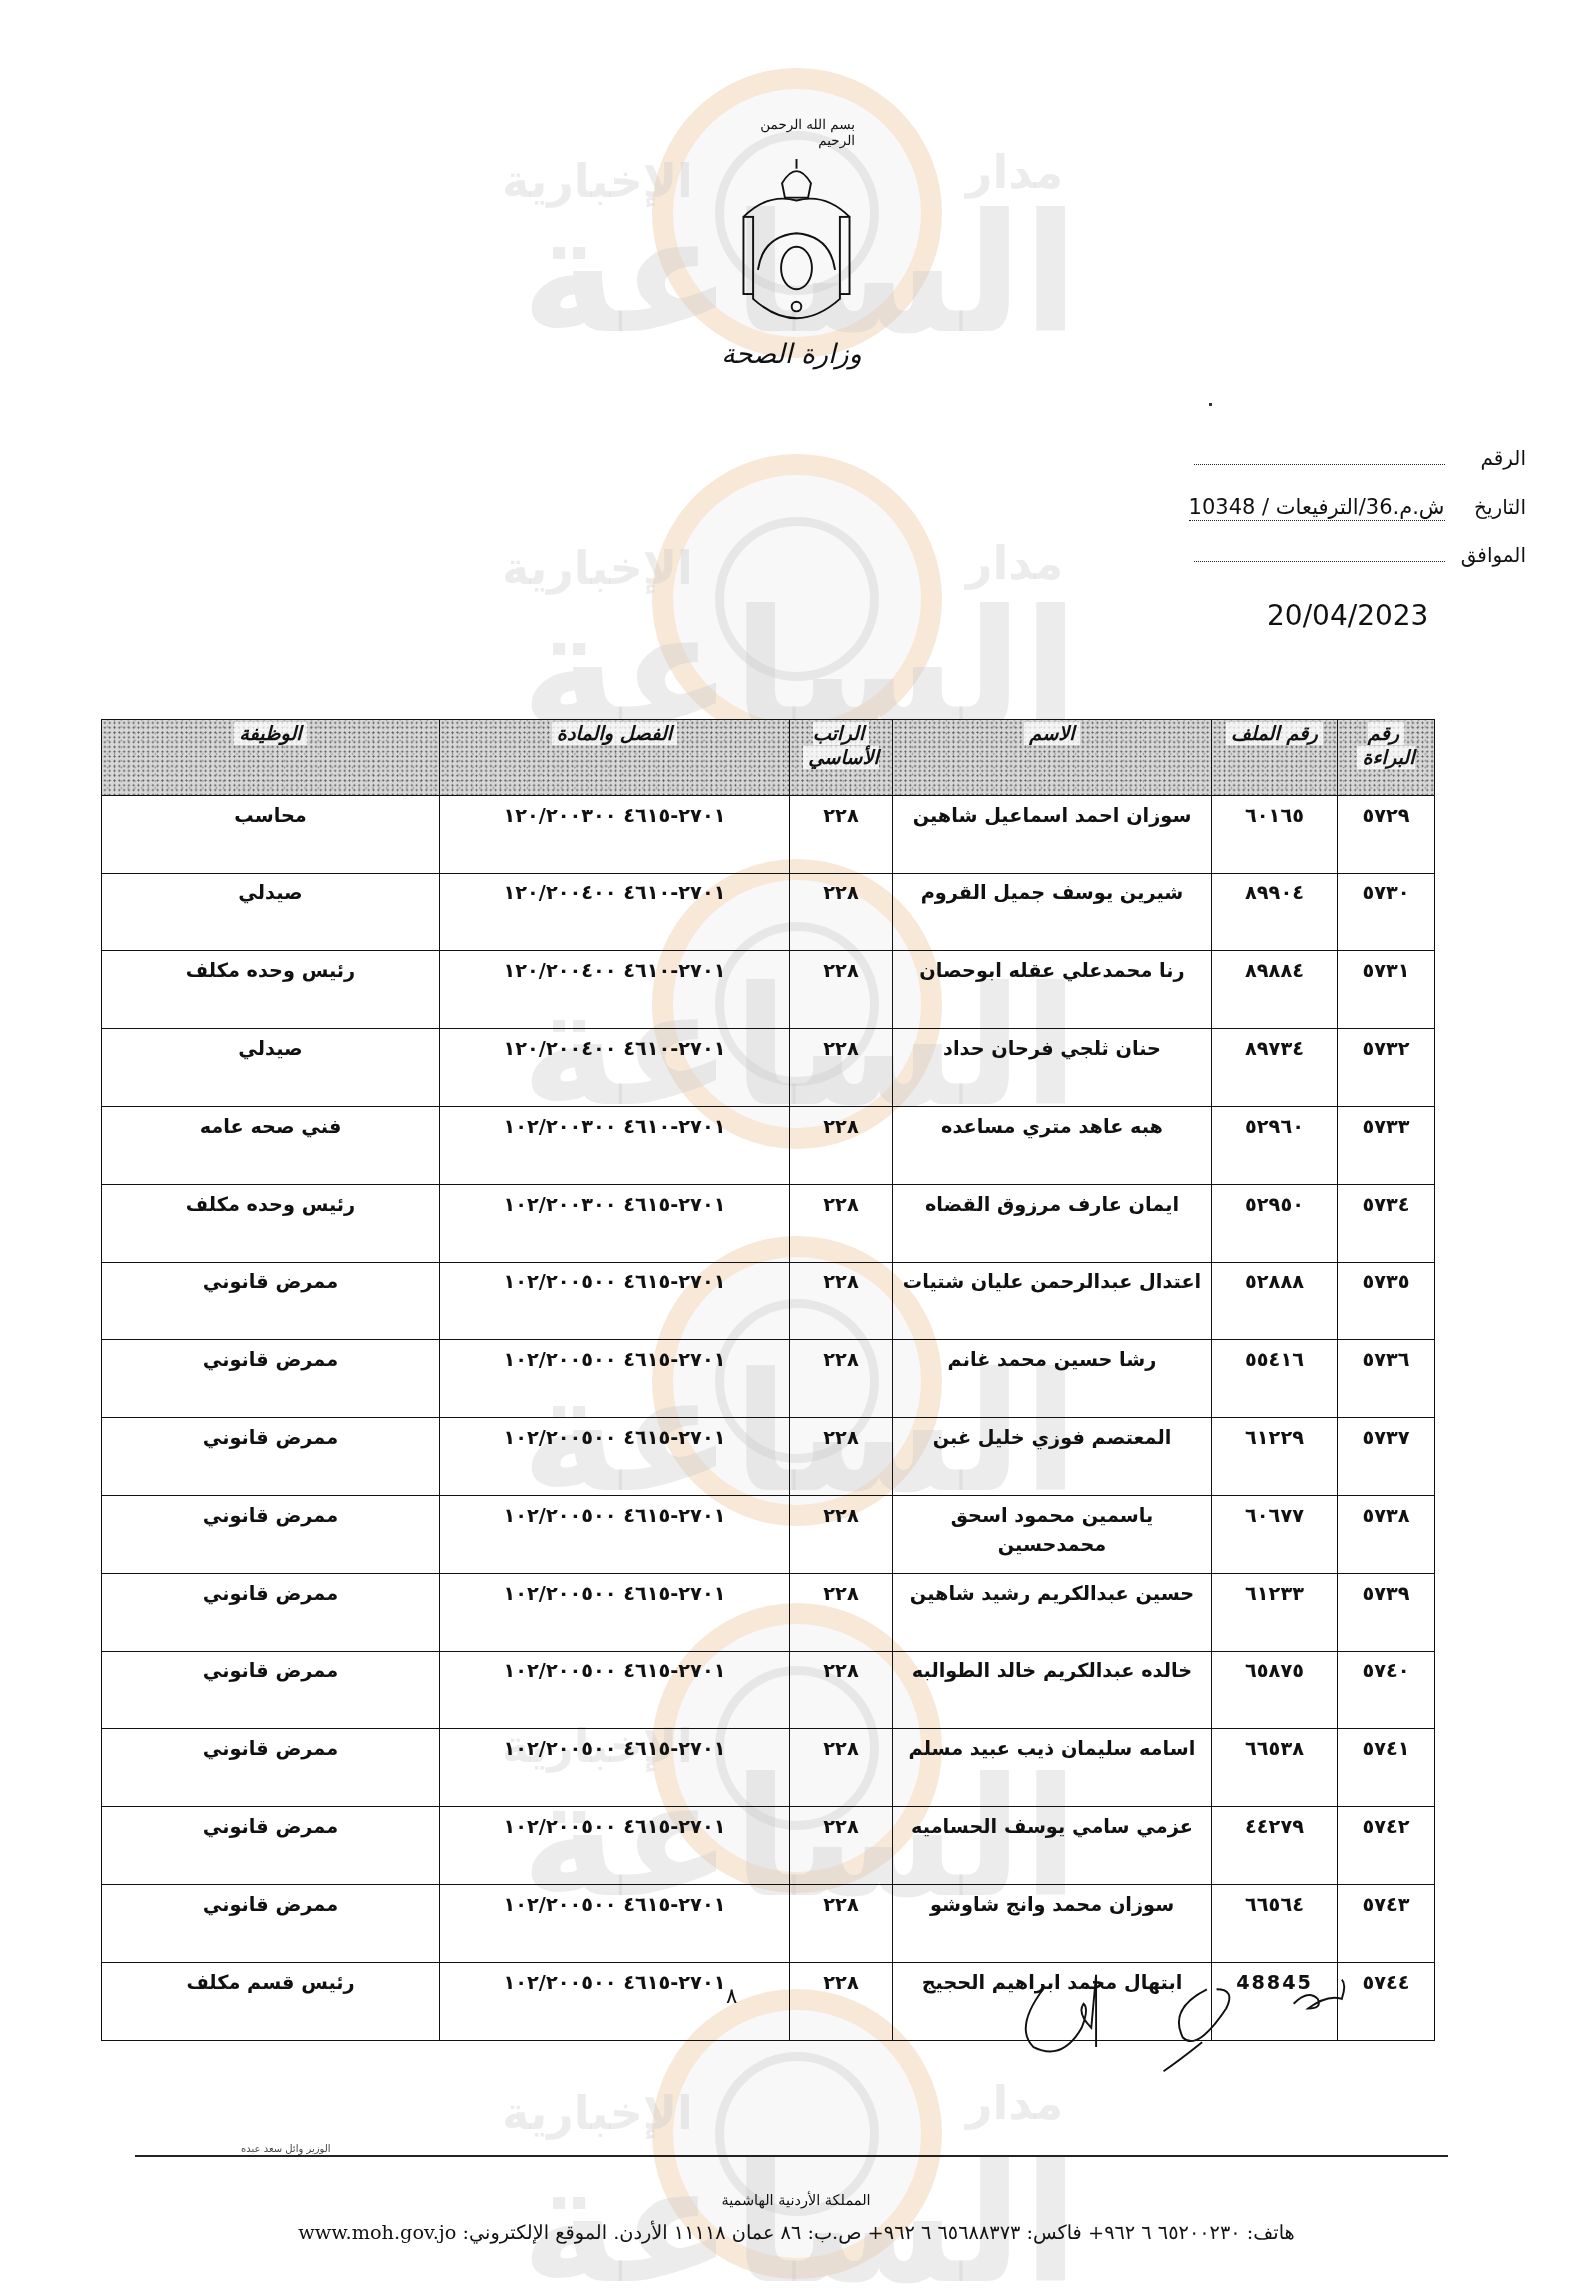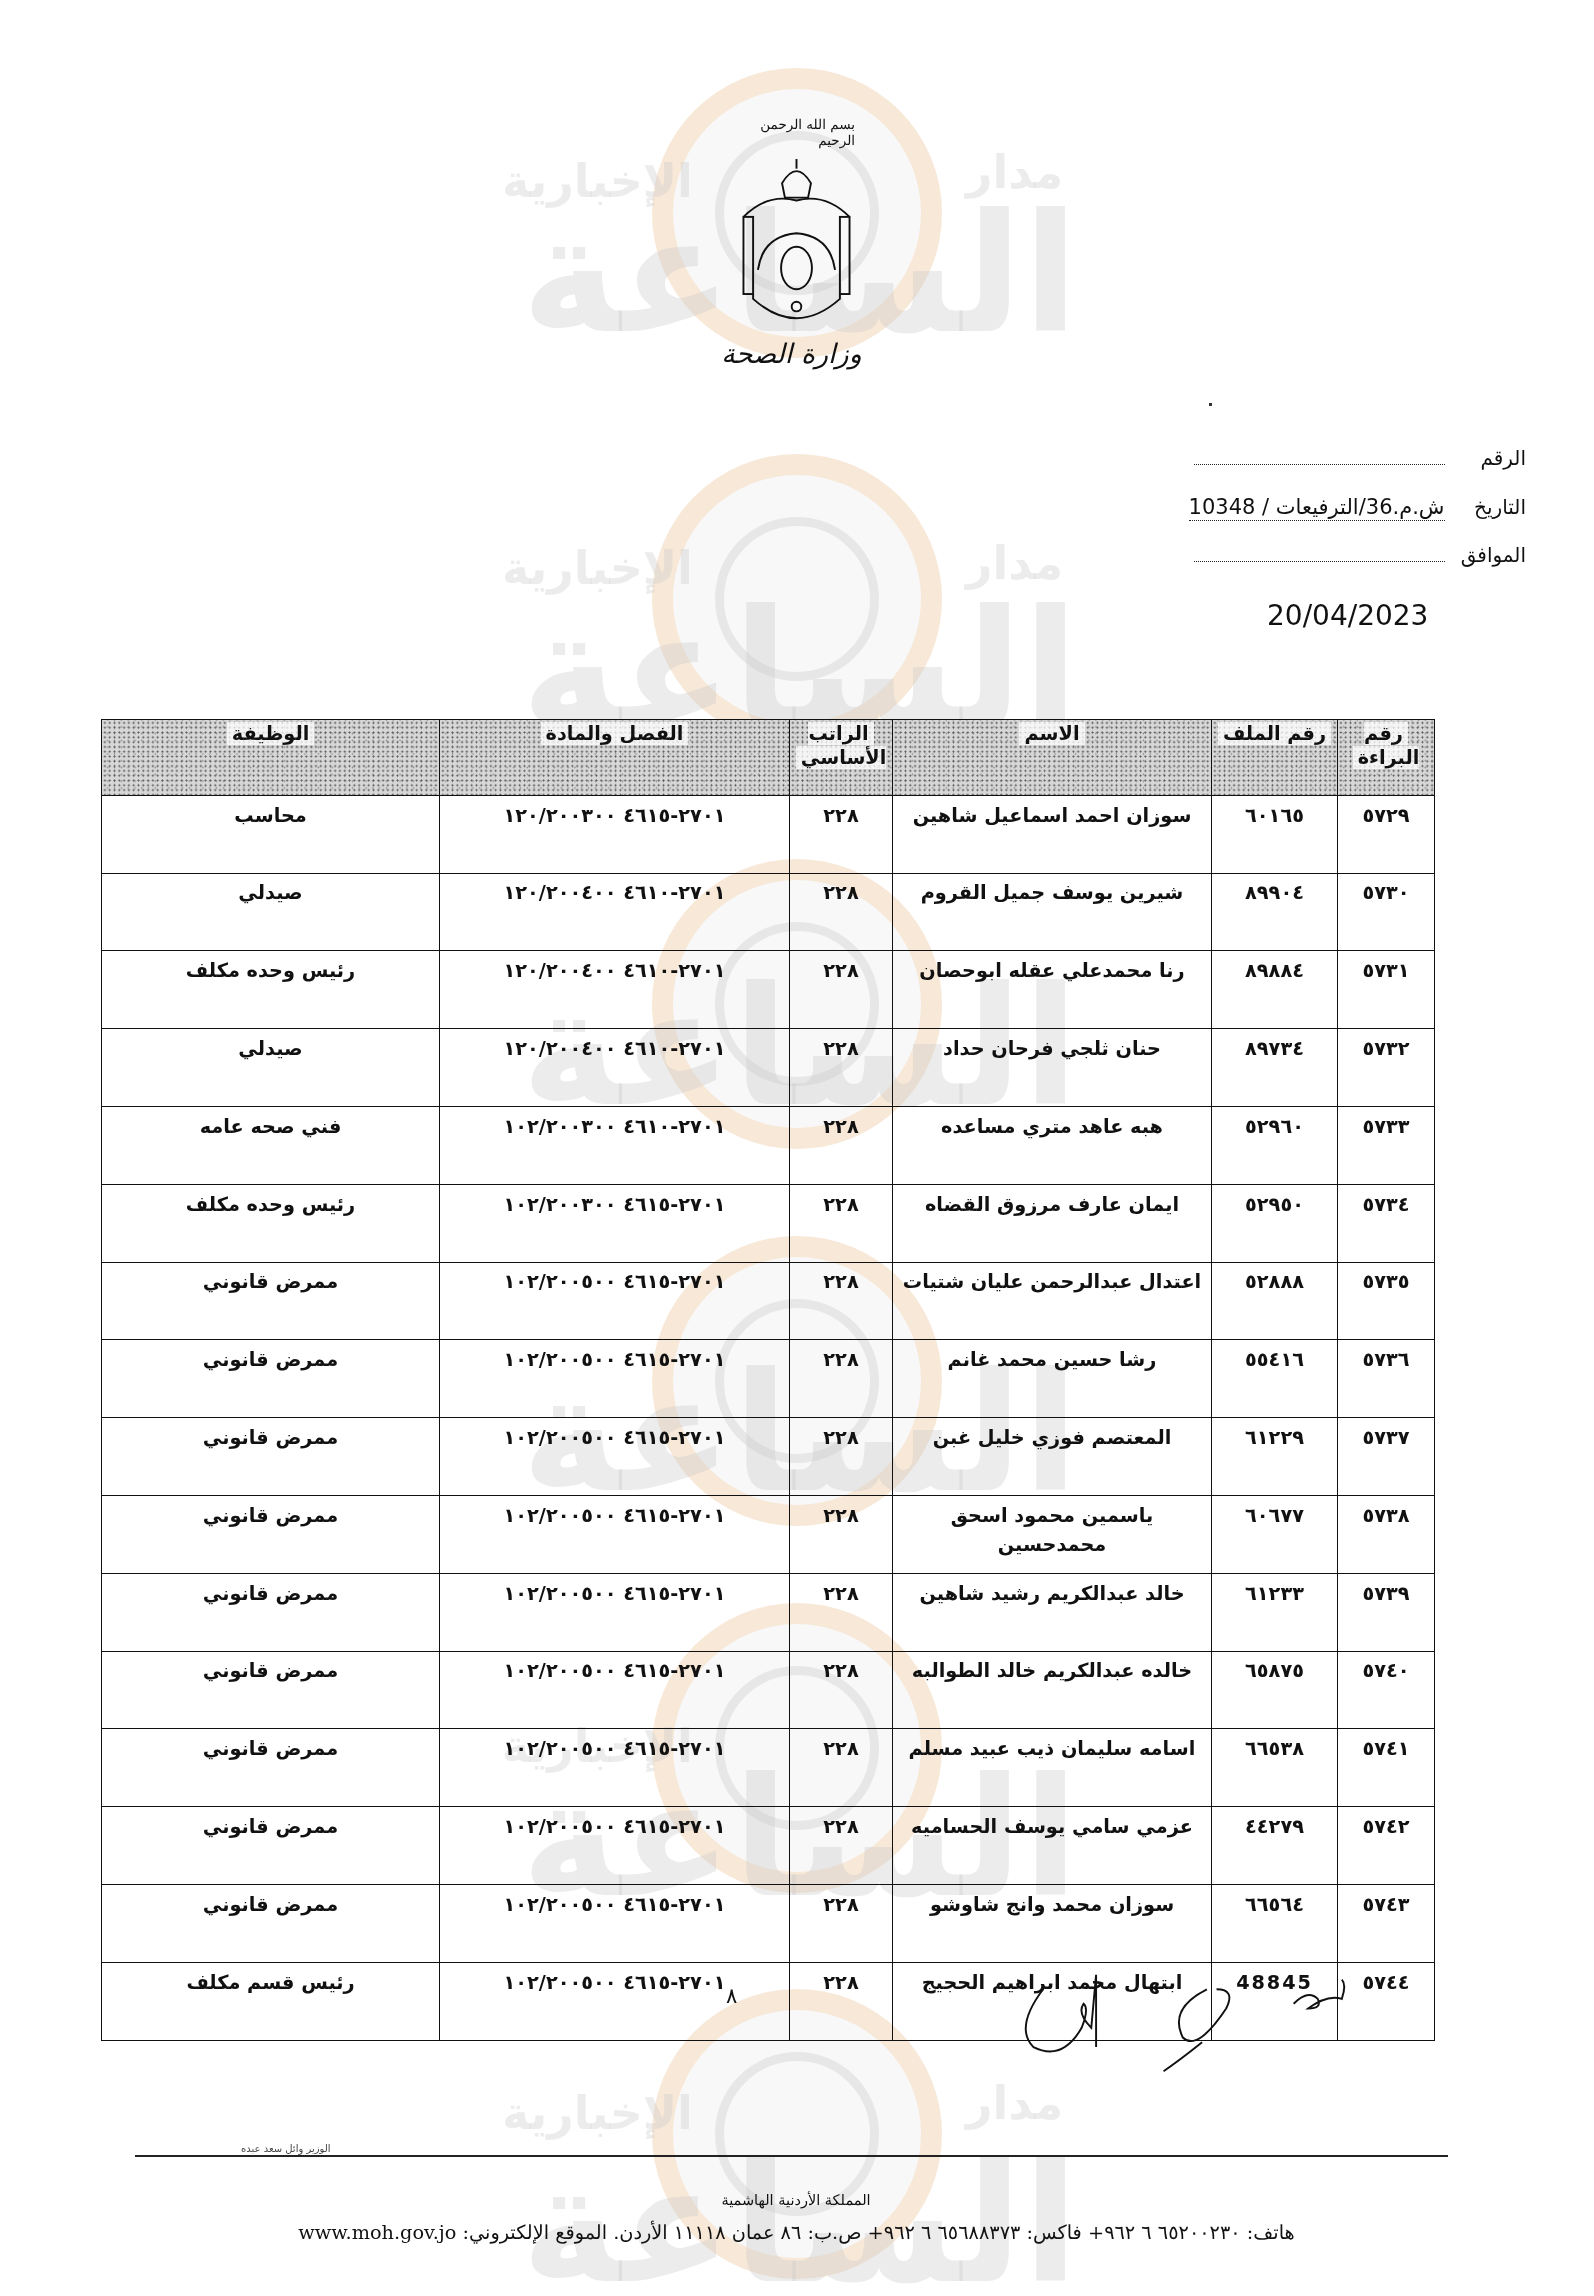--- a/index.html
+++ b/index.html
@@ -58,21 +58,21 @@
     background-image:
       radial-gradient(#555 0.8px, transparent 1.2px),
       radial-gradient(#888 0.7px, transparent 1.1px);
     background-size: 4.8px 4.8px, 6.8px 6.8px;
     background-position: 0 0, 1.9px 2.9px;
     padding: 1.9px 3.9px;
   }
   table.grid td { height: 71px; font-size: 19.3px; font-weight: bold; padding: 5.8px 5.8px 0 5.8px; line-height: 1.5; letter-spacing: 1.9px; }
   td.col-name { font-size: 22px; letter-spacing: 2.9px; line-height: 1.45; }
   td.col-num { font-size: 20px; }
-  .hdr-bg { background: rgba(255,255,255,0.75); padding: 0 5px; }
+  .hdr-bg { background: rgba(255,255,255,0.75); padding: 0 5px; font-style: italic; }
 
   
   .page-no { position: absolute; left: 726px; top: 1984px; font-size: 21px; }
   .signatures { position: absolute; left: 975px; top: 1970px; width: 406px; height: 106px; }
   .footer-tiny { position: absolute; left: 241px; top: 2143px; font-size: 10px; color: #444; direction: rtl; }
   .footer-rule { position: absolute; left: 135px; top: 2155px; width: 1313px; height: 1.9px; background: #222; }
   .footer-kingdom {
     position: absolute; left: 579px; top: 2192px; width: 434px; text-align: center;
     font-family: "DejaVu Serif", serif; font-size: 14.5px; direction: rtl;
   }
@@ -239,21 +239,21 @@
         <td class="col-num">٥٧٣٨</td>
         <td class="col-num">٦٠٦٧٧</td>
         <td class="col-name">ياسمين محمود اسحق محمدحسين</td>
         <td class="col-num">٢٢٨</td>
         <td class="col-num">٢٧٠١-٤٦١٥ ١٠٢/٢٠٠٥٠٠</td>
         <td>ممرض قانوني</td>
       </tr>
       <tr>
         <td class="col-num">٥٧٣٩</td>
         <td class="col-num">٦١٢٣٣</td>
-        <td class="col-name">خالد عبدالكريم رشيد شاهين</td>
+        <td class="col-name">حسين عبدالكريم رشيد شاهين</td>
         <td class="col-num">٢٢٨</td>
         <td class="col-num">٢٧٠١-٤٦١٥ ١٠٢/٢٠٠٥٠٠</td>
         <td>ممرض قانوني</td>
       </tr>
       <tr>
         <td class="col-num">٥٧٤٠</td>
         <td class="col-num">٦٥٨٧٥</td>
         <td class="col-name">خالده عبدالكريم خالد الطوالبه</td>
         <td class="col-num">٢٢٨</td>
         <td class="col-num">٢٧٠١-٤٦١٥ ١٠٢/٢٠٠٥٠٠</td>

